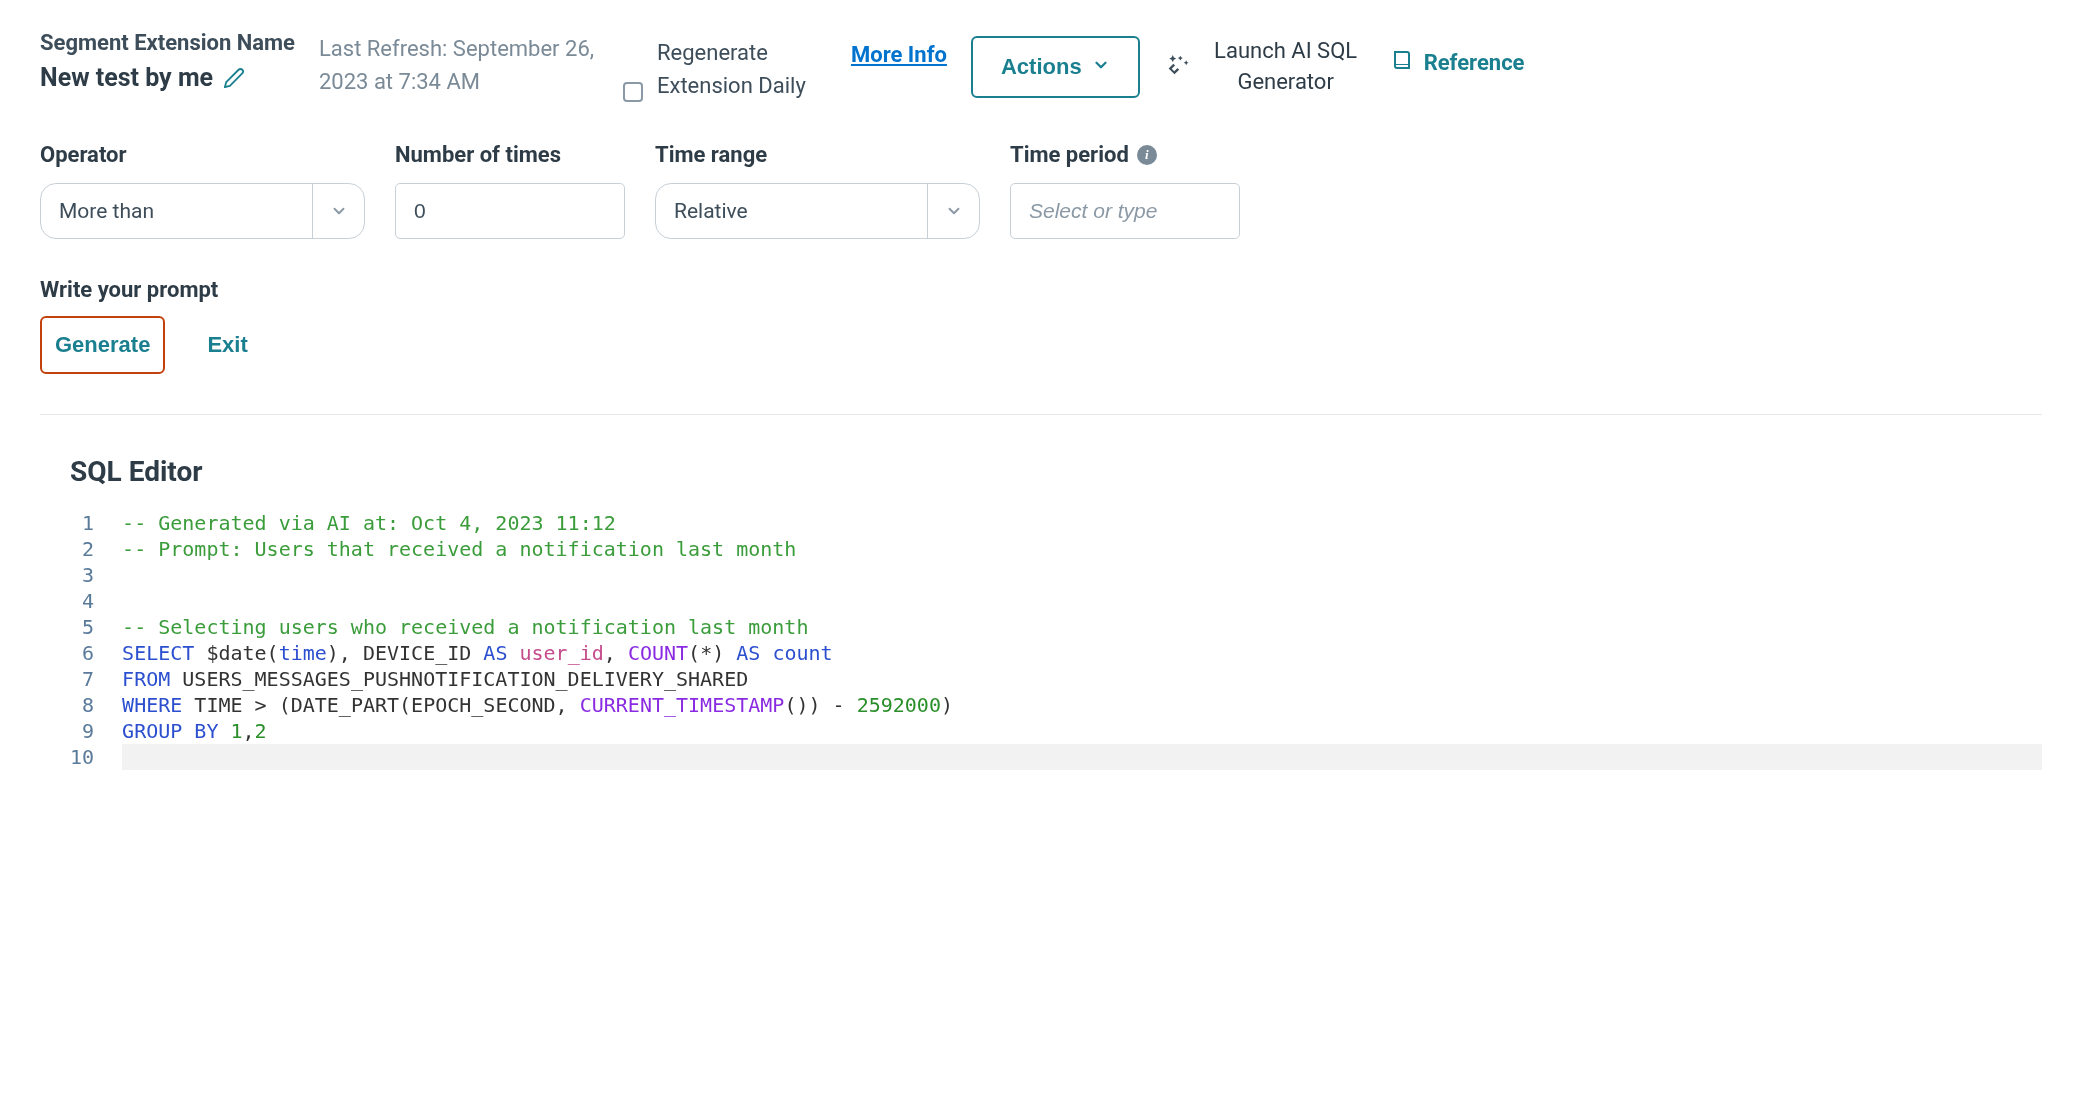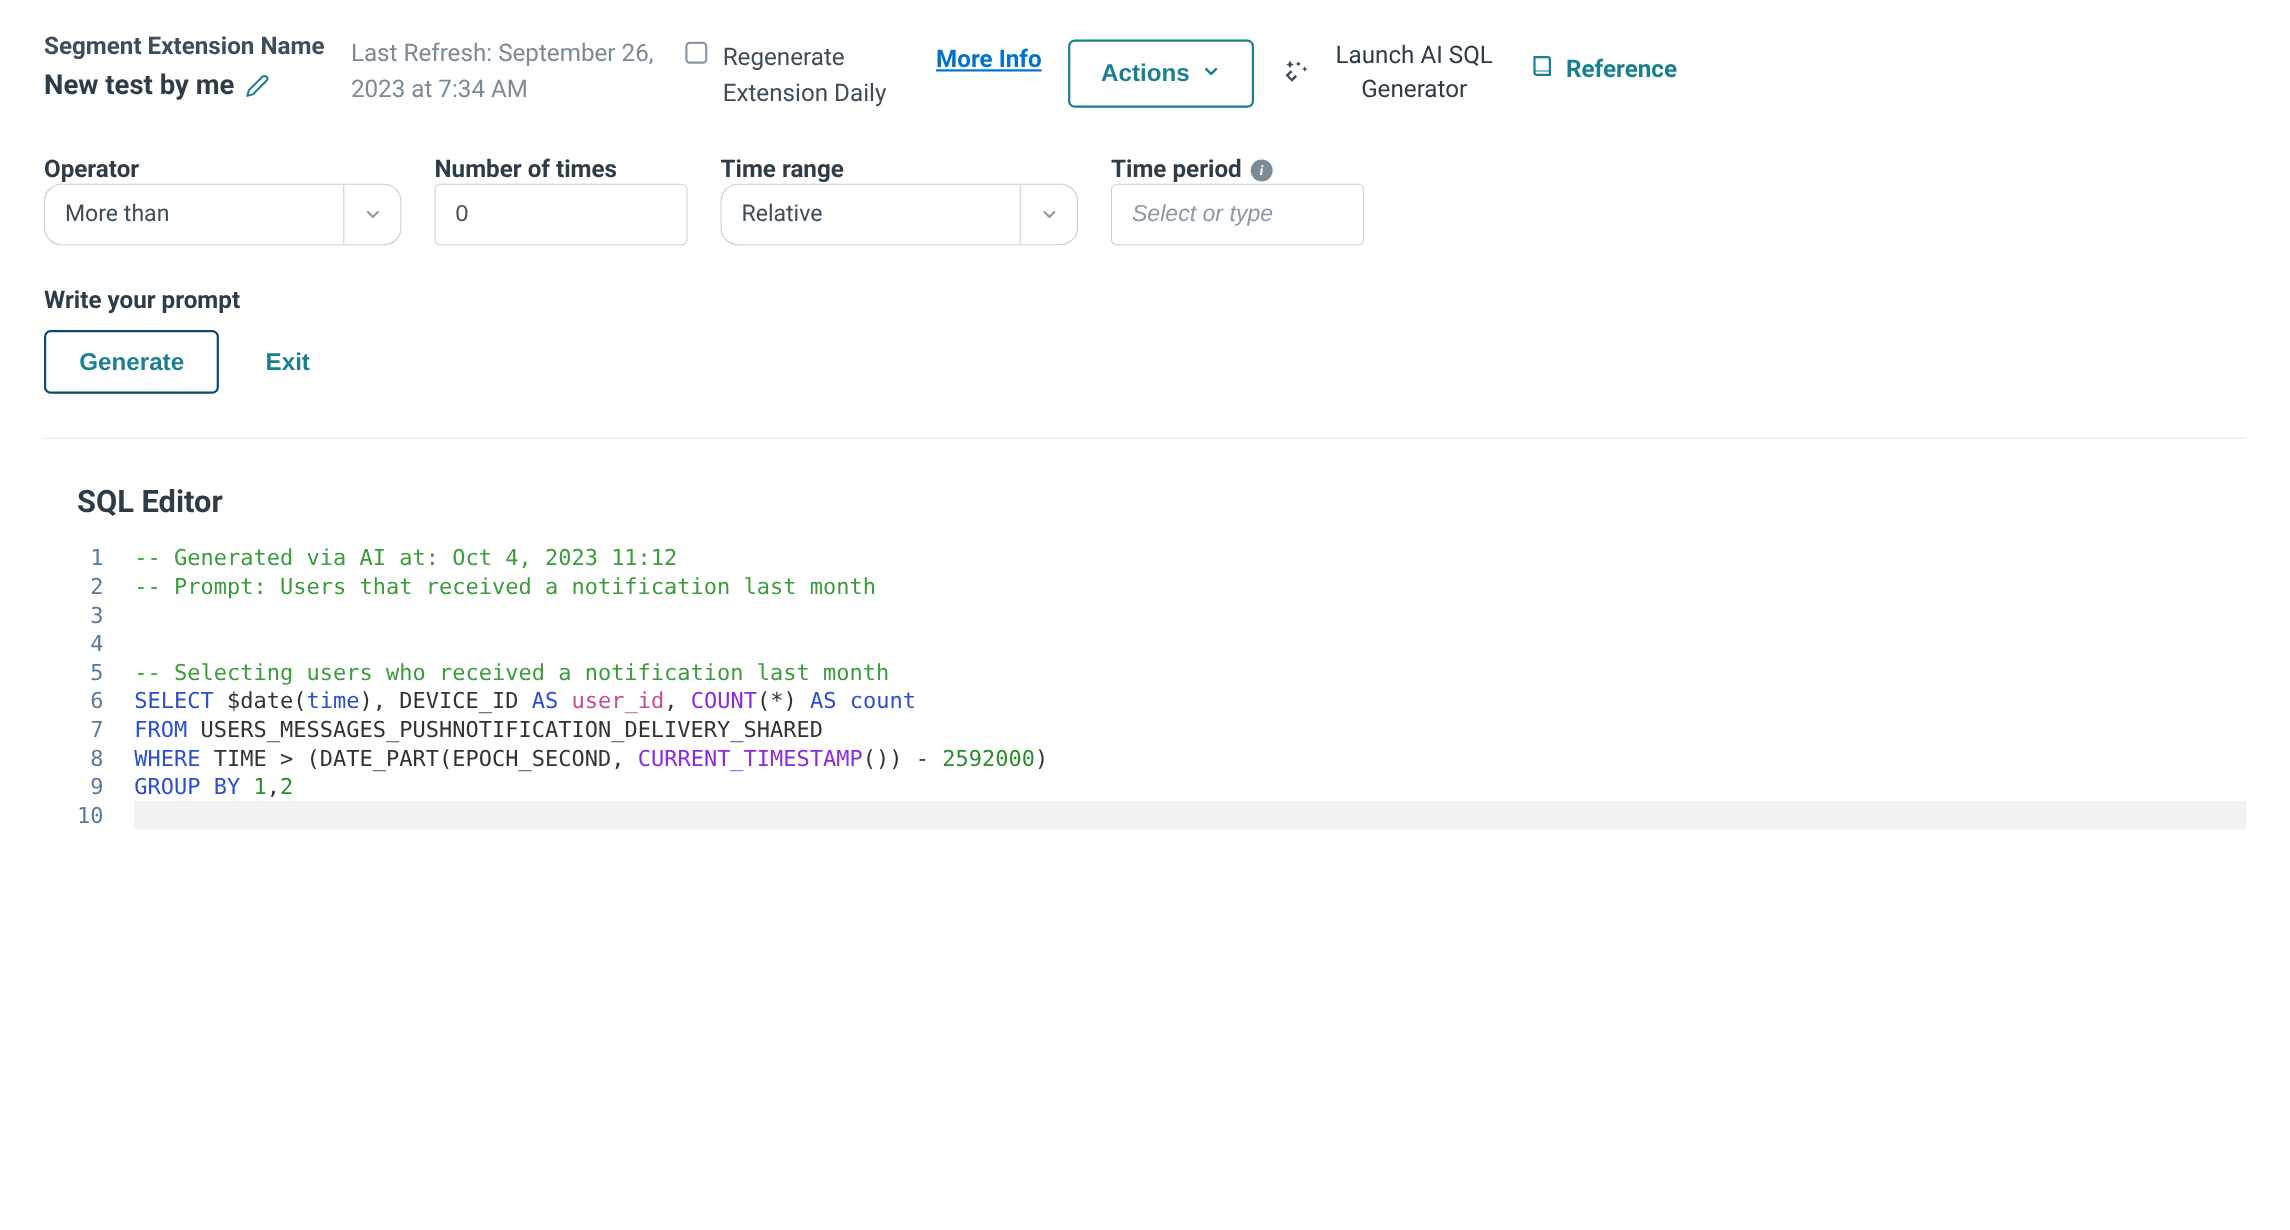--- a/index.html
+++ b/index.html
@@ -48,21 +48,21 @@
 }
 .refresh-text {
   font-size: 22px;
   color: #7a8a97;
   line-height: 1.5;
   padding-top: 2px;
   max-width: 280px;
 }
 .regen-block {
   display: flex;
-  align-items: flex-start;
+  align-items: flex-end;
   gap: 14px;
   padding-top: 6px;
 }
 .checkbox {
   width: 20px;
   height: 20px;
   border: 2px solid #8a99a5;
   border-radius: 4px;
   background: #fff;
   cursor: pointer;
@@ -129,21 +129,21 @@
 }
 
 .filters-row {
   display: flex;
   gap: 30px;
   margin-bottom: 38px;
 }
 .filter-group {
   display: flex;
   flex-direction: column;
-  gap: 0;
+  gap: 16px;
 }
 .filter-label {
   font-size: 22px;
   font-weight: 700;
   color: #2e3c47;
   display: flex;
   align-items: center;
   gap: 8px;
 }
 .info-icon {
@@ -218,26 +218,26 @@
   border: 1px solid #c8d0d7;
   border-radius: 5px;
   height: 58px;
   padding: 0 18px;
   font-size: 21px;
   color: #3d4d5a;
   background: #fff;
   outline: none;
 }
 .generate-btn {
-  border: 2px solid #0c4a6e;
-  background: #fff;
-  color: #1a7f8f;
-  font-size: 22px;
-  font-weight: 700;
-  padding: 14px 30px;
+  border: 2px solid #c2410c;
+  background: #fff;
+  color: #1a7f8f;
+  font-size: 22px;
+  font-weight: 700;
+  padding: 14px 13px;
   border-radius: 6px;
   cursor: pointer;
 }
 .exit-btn {
   background: none;
   border: none;
   color: #1a7f8f;
   font-size: 22px;
   font-weight: 700;
   cursor: pointer;

